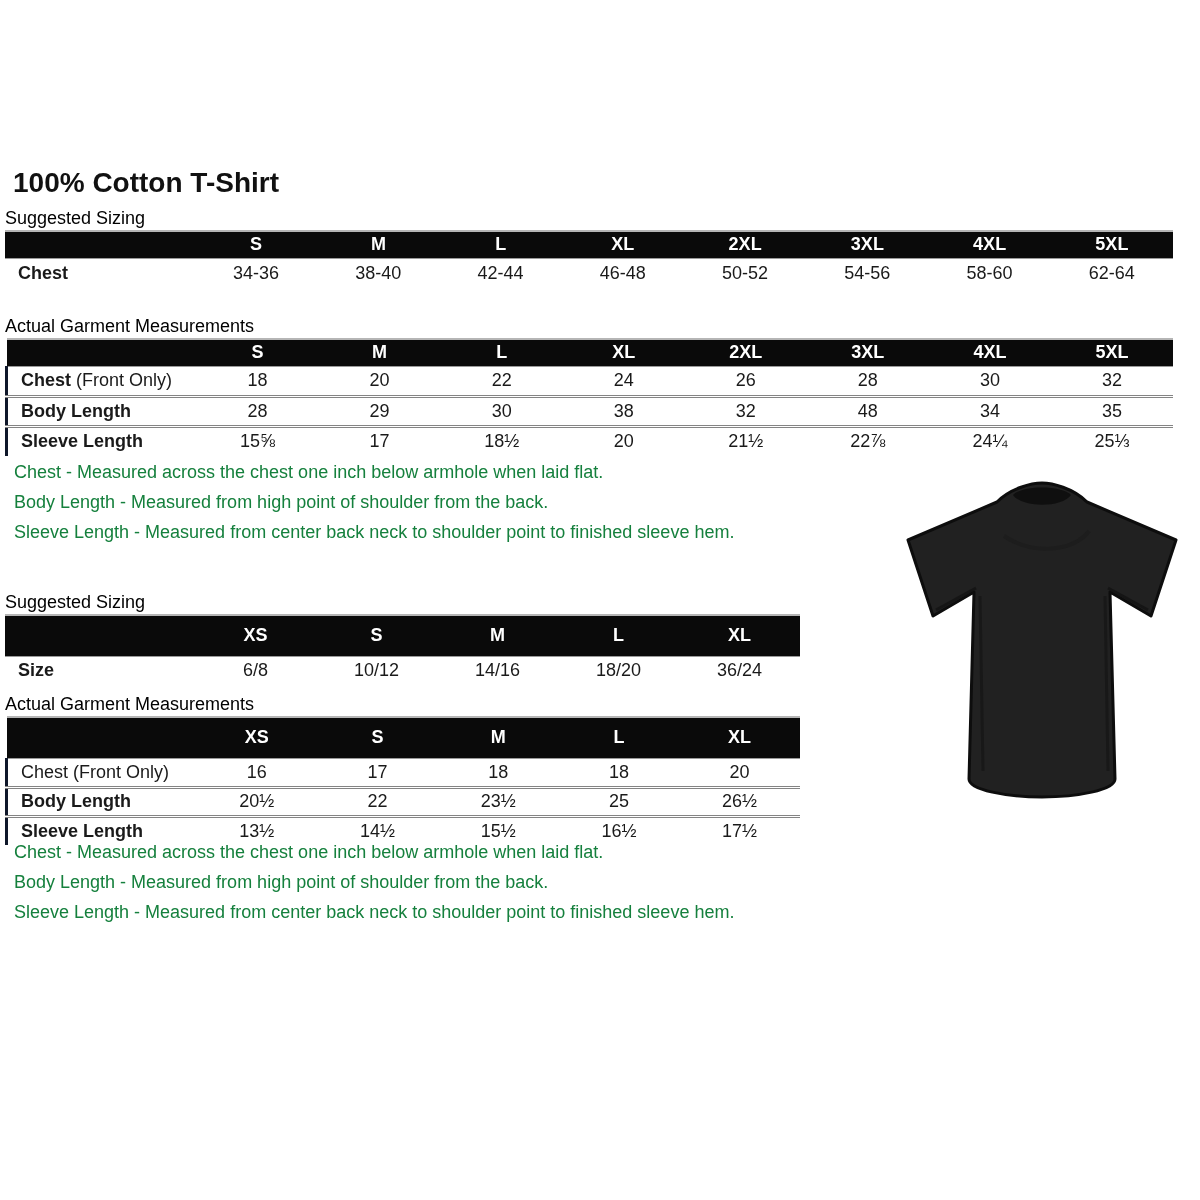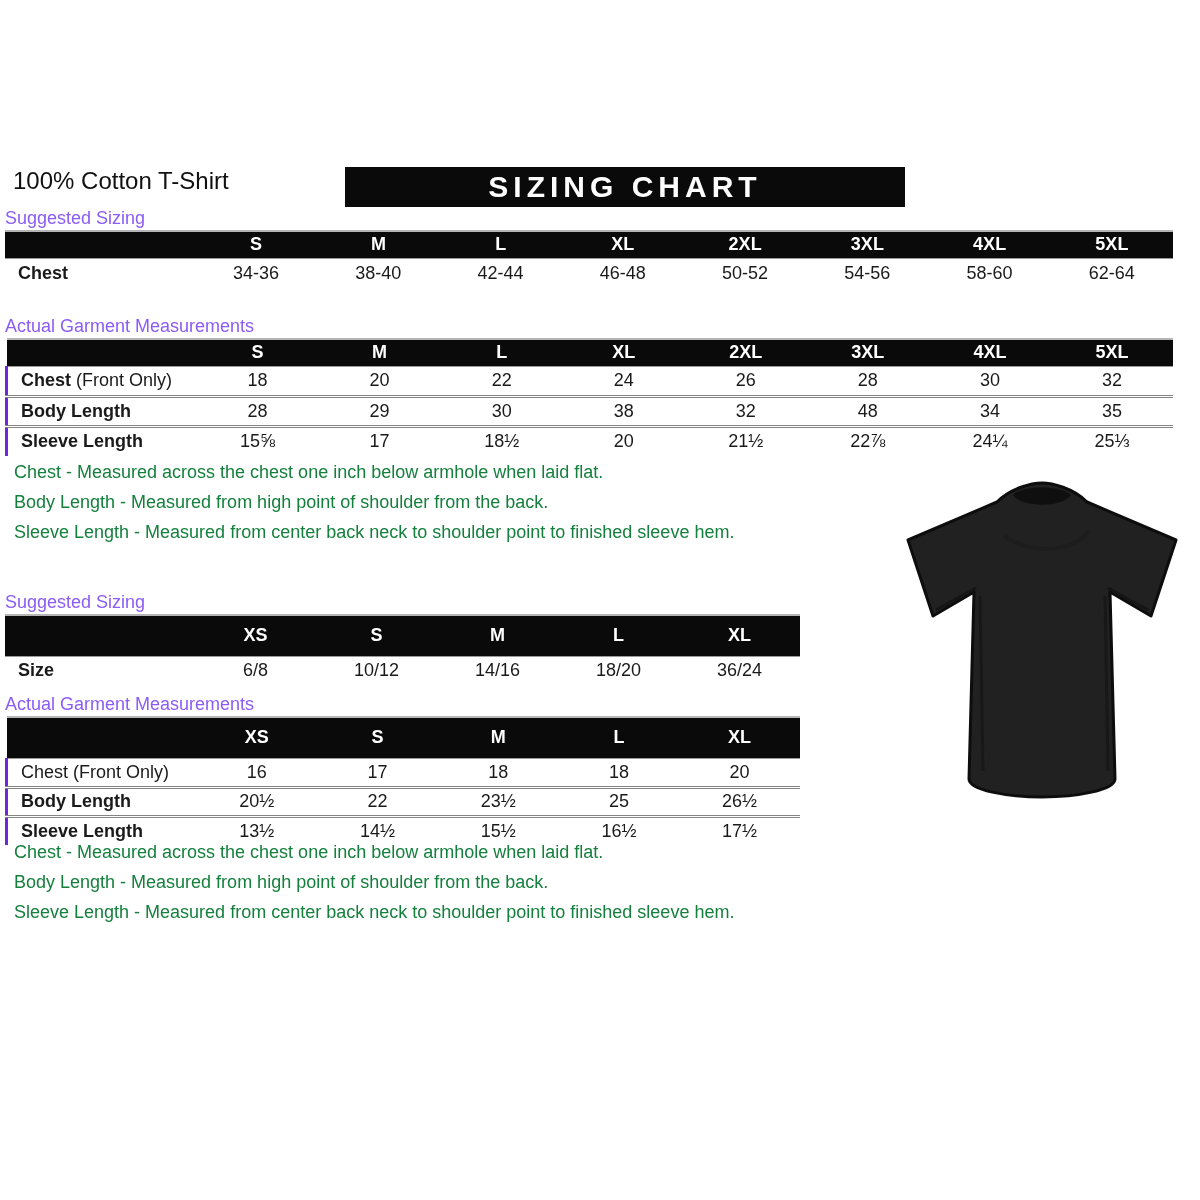--- a/index.html
+++ b/index.html
@@ -2,51 +2,50 @@
 <html><head>
 <meta charset="utf-8">
 <style>
   * { margin:0; padding:0; box-sizing:border-box; }
   html,body { background:#ffffff; }
   .page {
     position:relative; width:1200px; height:1200px; background:#ffffff;
     font-family:"Liberation Sans","DejaVu Sans",sans-serif; color:#1a1a1a; overflow:hidden;
   }
   .abs { position:absolute; }
-  .big-title { font-size:24px; font-weight:normal; color:#111; white-space:nowrap; }
+  .big-title { font-size:28px; font-weight:bold; color:#111; white-space:nowrap; }
   .banner {
     left:345px; top:167px; width:560px; height:40px; background:#0a0a0a;
     color:#ffffff; font-size:30px; font-weight:bold; letter-spacing:5px;
     text-align:center; line-height:40px;
   }
-  .sec-heading { font-size:18px; color:#8b5cf6; white-space:nowrap; }
+  .sec-heading { font-size:18px; color:#000000; white-space:nowrap; }
   table.sizetable { border-collapse:collapse; table-layout:fixed; }
   table.sizetable th {
     background:#0a0a0a; color:#ffffff; font-size:18px; font-weight:bold;
     text-align:center; border-top:2px solid #b5b5b5; border-bottom:1px solid #9a9a9a;
   }
   table.main th { height:27px; }
   table.youth th { height:41px; }
   table.sizetable td { font-size:18px; text-align:center; vertical-align:middle; }
   table.main  tbody td { height:30px; }
   table.youth tbody td { height:29px; }
   td.lbl { text-align:left !important; padding-left:13px; white-space:nowrap; }
   .b { font-weight:bold; }
   table.actual tbody tr + tr td { border-top:3px double #848484; }
-  table.actual tbody td:first-child { border-left:3px solid #6d28d9; }
+  table.actual tbody td:first-child { border-left:3px solid #0f172a; }
   .notes { line-height:30px; font-size:18px; color:#15803d; white-space:nowrap; }
   .tshirt-wrap { left:884px; top:476px; width:316px; height:334px; }
 </style>
 </head>
 <body>
 
 <div class="page">
 
   <div class="abs big-title" style="left:13px; top:167px;">100% Cotton T-Shirt</div>
-  <div class="abs banner">SIZING CHART</div>
 
   <div class="abs sec-heading" style="left:5px; top:208px;">Suggested Sizing</div>
 
   <table class="abs sizetable main" style="left:5px; top:230px; width:1168px;">
     <colgroup>
         <col style="width:190px">
         <col>
         <col>
         <col>
         <col>

